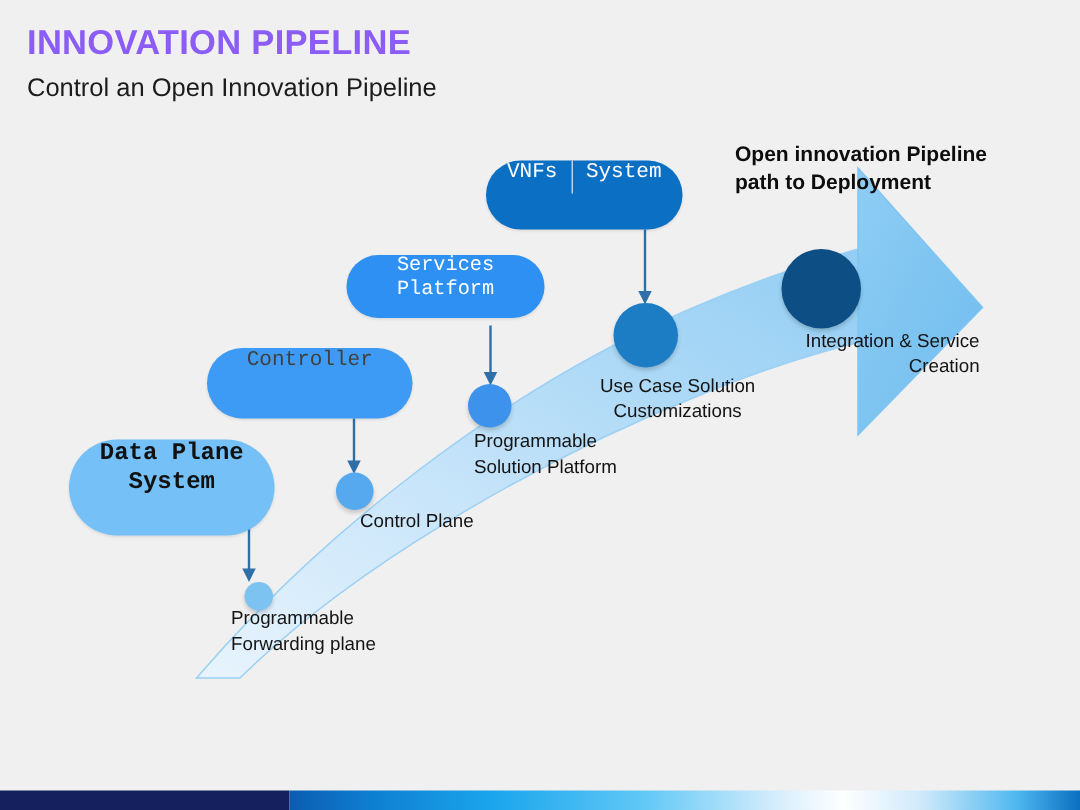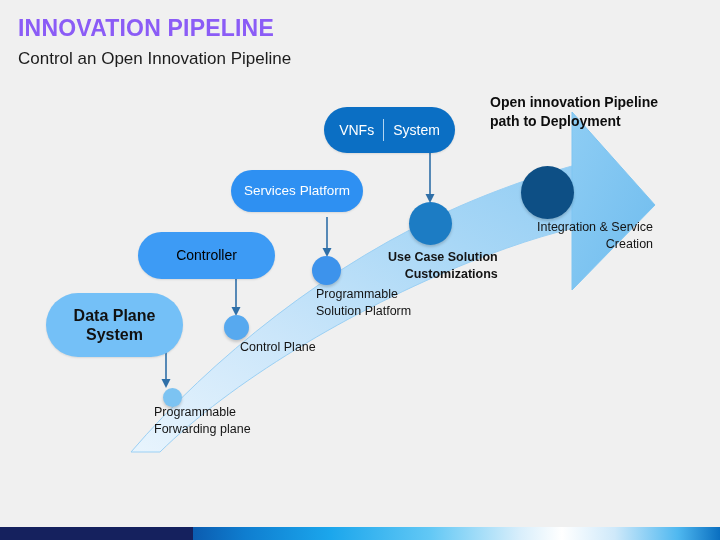--- a/index.html
+++ b/index.html
@@ -27,35 +27,36 @@
     white-space:nowrap;
   }
 
   
   #diagram { position:absolute; left:0; top:0; width:720px; height:540px; }
   #diagram svg { position:absolute; left:0; top:0; }
 
   
   .pill {
     position:absolute;
-    display:flex; align-items:center; justify-content:center;
+    display:flex; justify-content:center;
     border-radius:40px;
     text-align:center; line-height:1.2;
     box-shadow:0 1px 2px rgba(0,0,0,0.10);
+    font-family:Liberation Mono, monospace;
   }
   .pill-text { white-space:pre-line; }
 
   #pill-data-plane {
     left:46px; top:293px; width:137px; height:64px;
     background:#74c0f7; color:#111111;
     font-size:16px; font-weight:bold;
   }
   #pill-controller {
     left:138px; top:232px; width:137px; height:47px;
-    background:#3d9bf5; color:#000000;
+    background:#3d9bf5; color:#404040;
     font-size:14px; font-weight:normal;
   }
   #pill-services-platform {
     left:231px; top:170px; width:132px; height:42px;
     background:#2e90f2; color:#ffffff;
     font-size:13.5px; font-weight:normal;
   }
   #pill-vnfs-service {
     left:324px; top:107px; width:131px; height:46px;
     background:#0b6fc4; color:#ffffff;
@@ -80,21 +81,21 @@
 
   
   .node-label {
     position:absolute;
     font-size:12.5px; color:#141414;
     line-height:1.38; white-space:pre-line;
   }
   #label-forwarding { left:154px; top:404px; text-align:left; }
   #label-control    { left:240px; top:339px; text-align:left; }
   #label-solution   { left:316px; top:286px; text-align:left; }
-  #label-usecase    { left:388px; top:249px; text-align:right;font-weight:bold; }
+  #label-usecase    { left:400px; top:249px; text-align:center; }
   #label-integration{ left:537px; top:219px; text-align:right; }
 
   
   #callout {
     position:absolute; left:490px; top:93px;
     font-size:14px; font-weight:bold; color:#0d0d0d;
     line-height:1.35; white-space:pre-line;
   }
 
   

